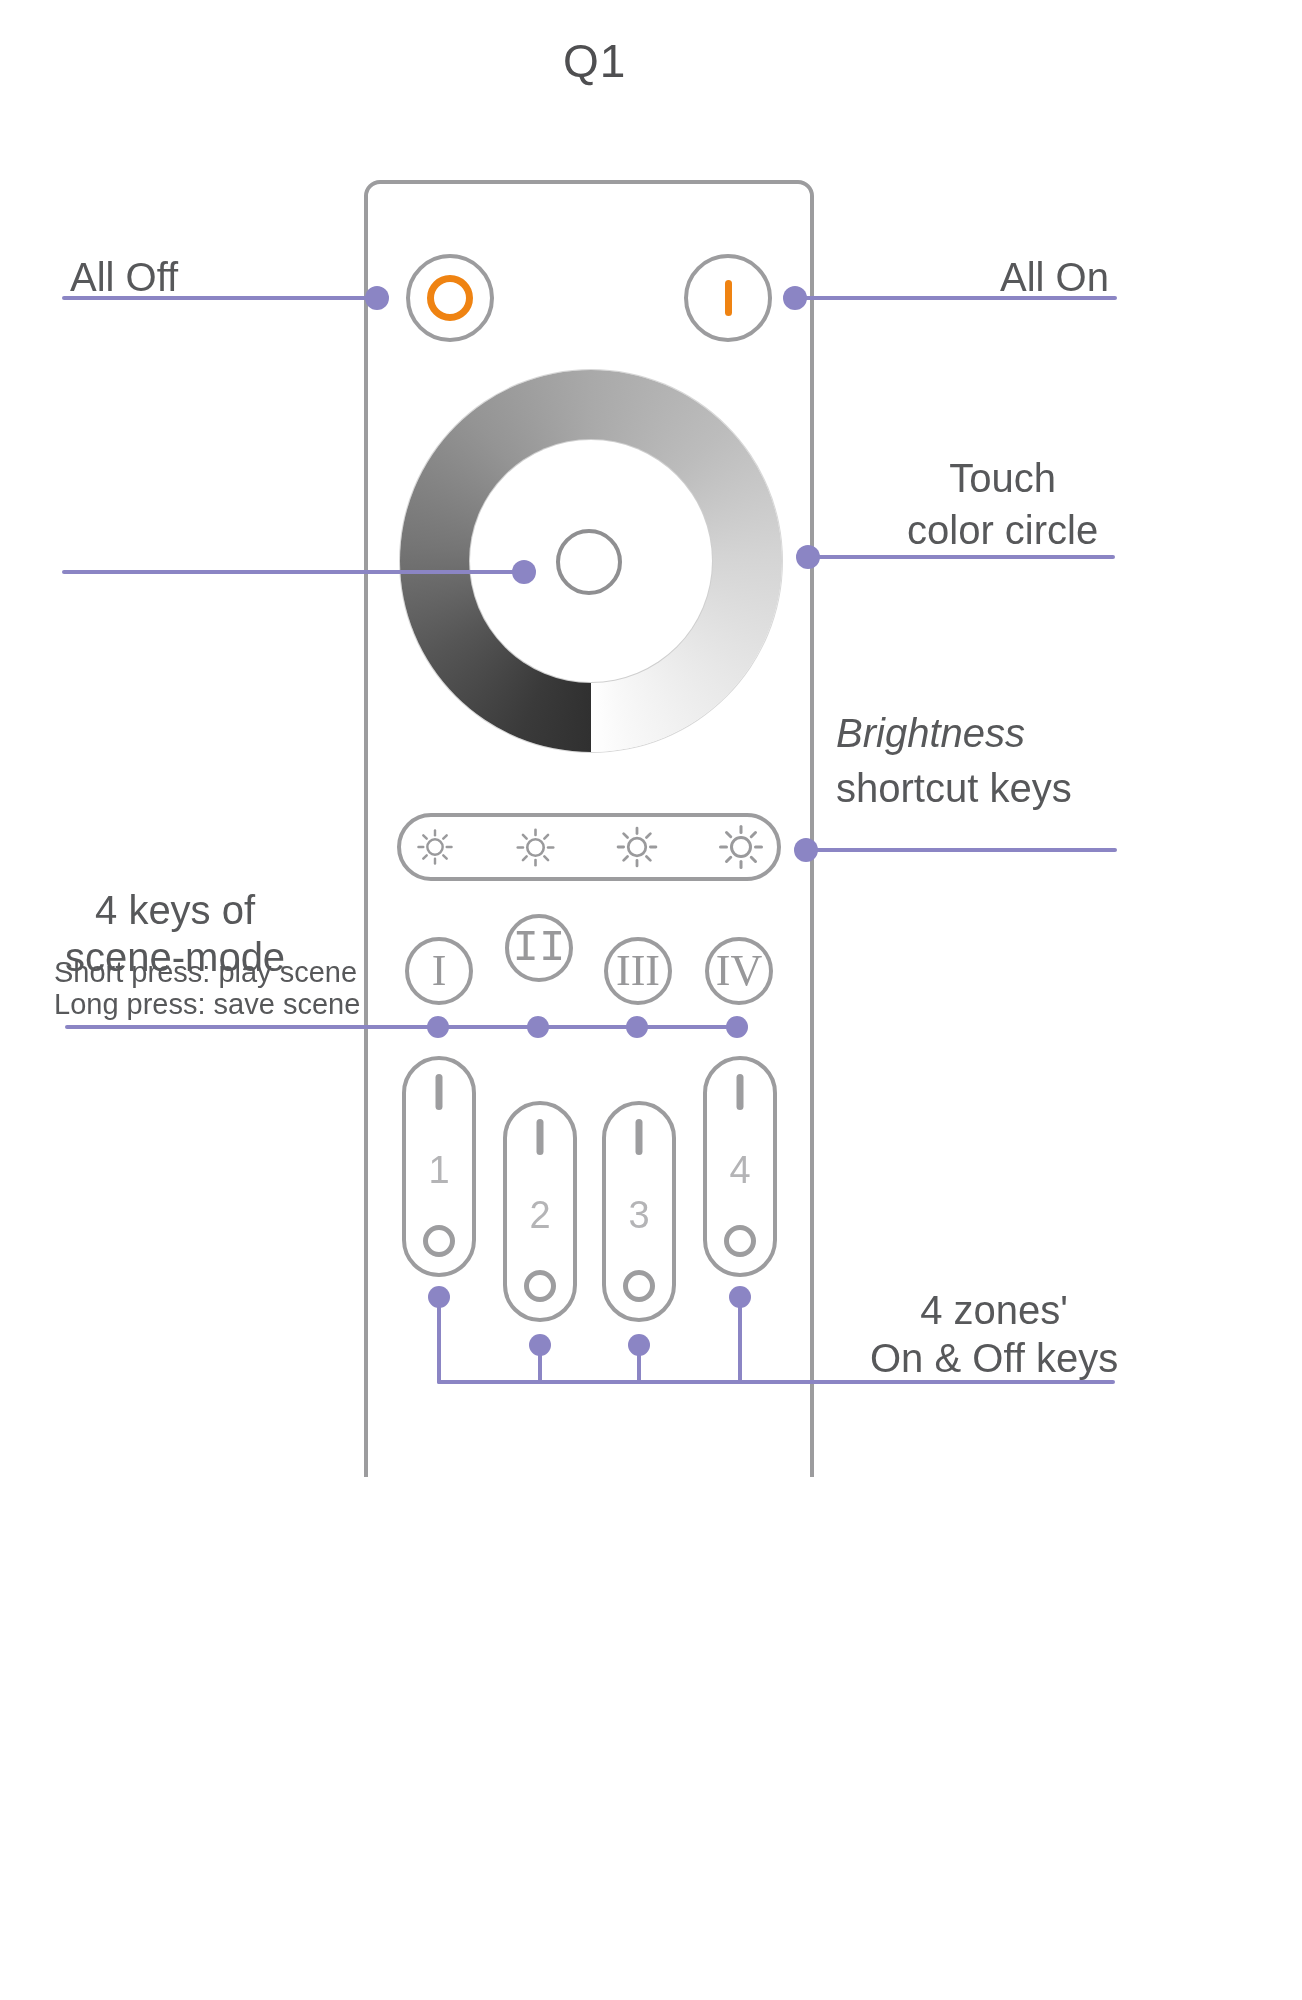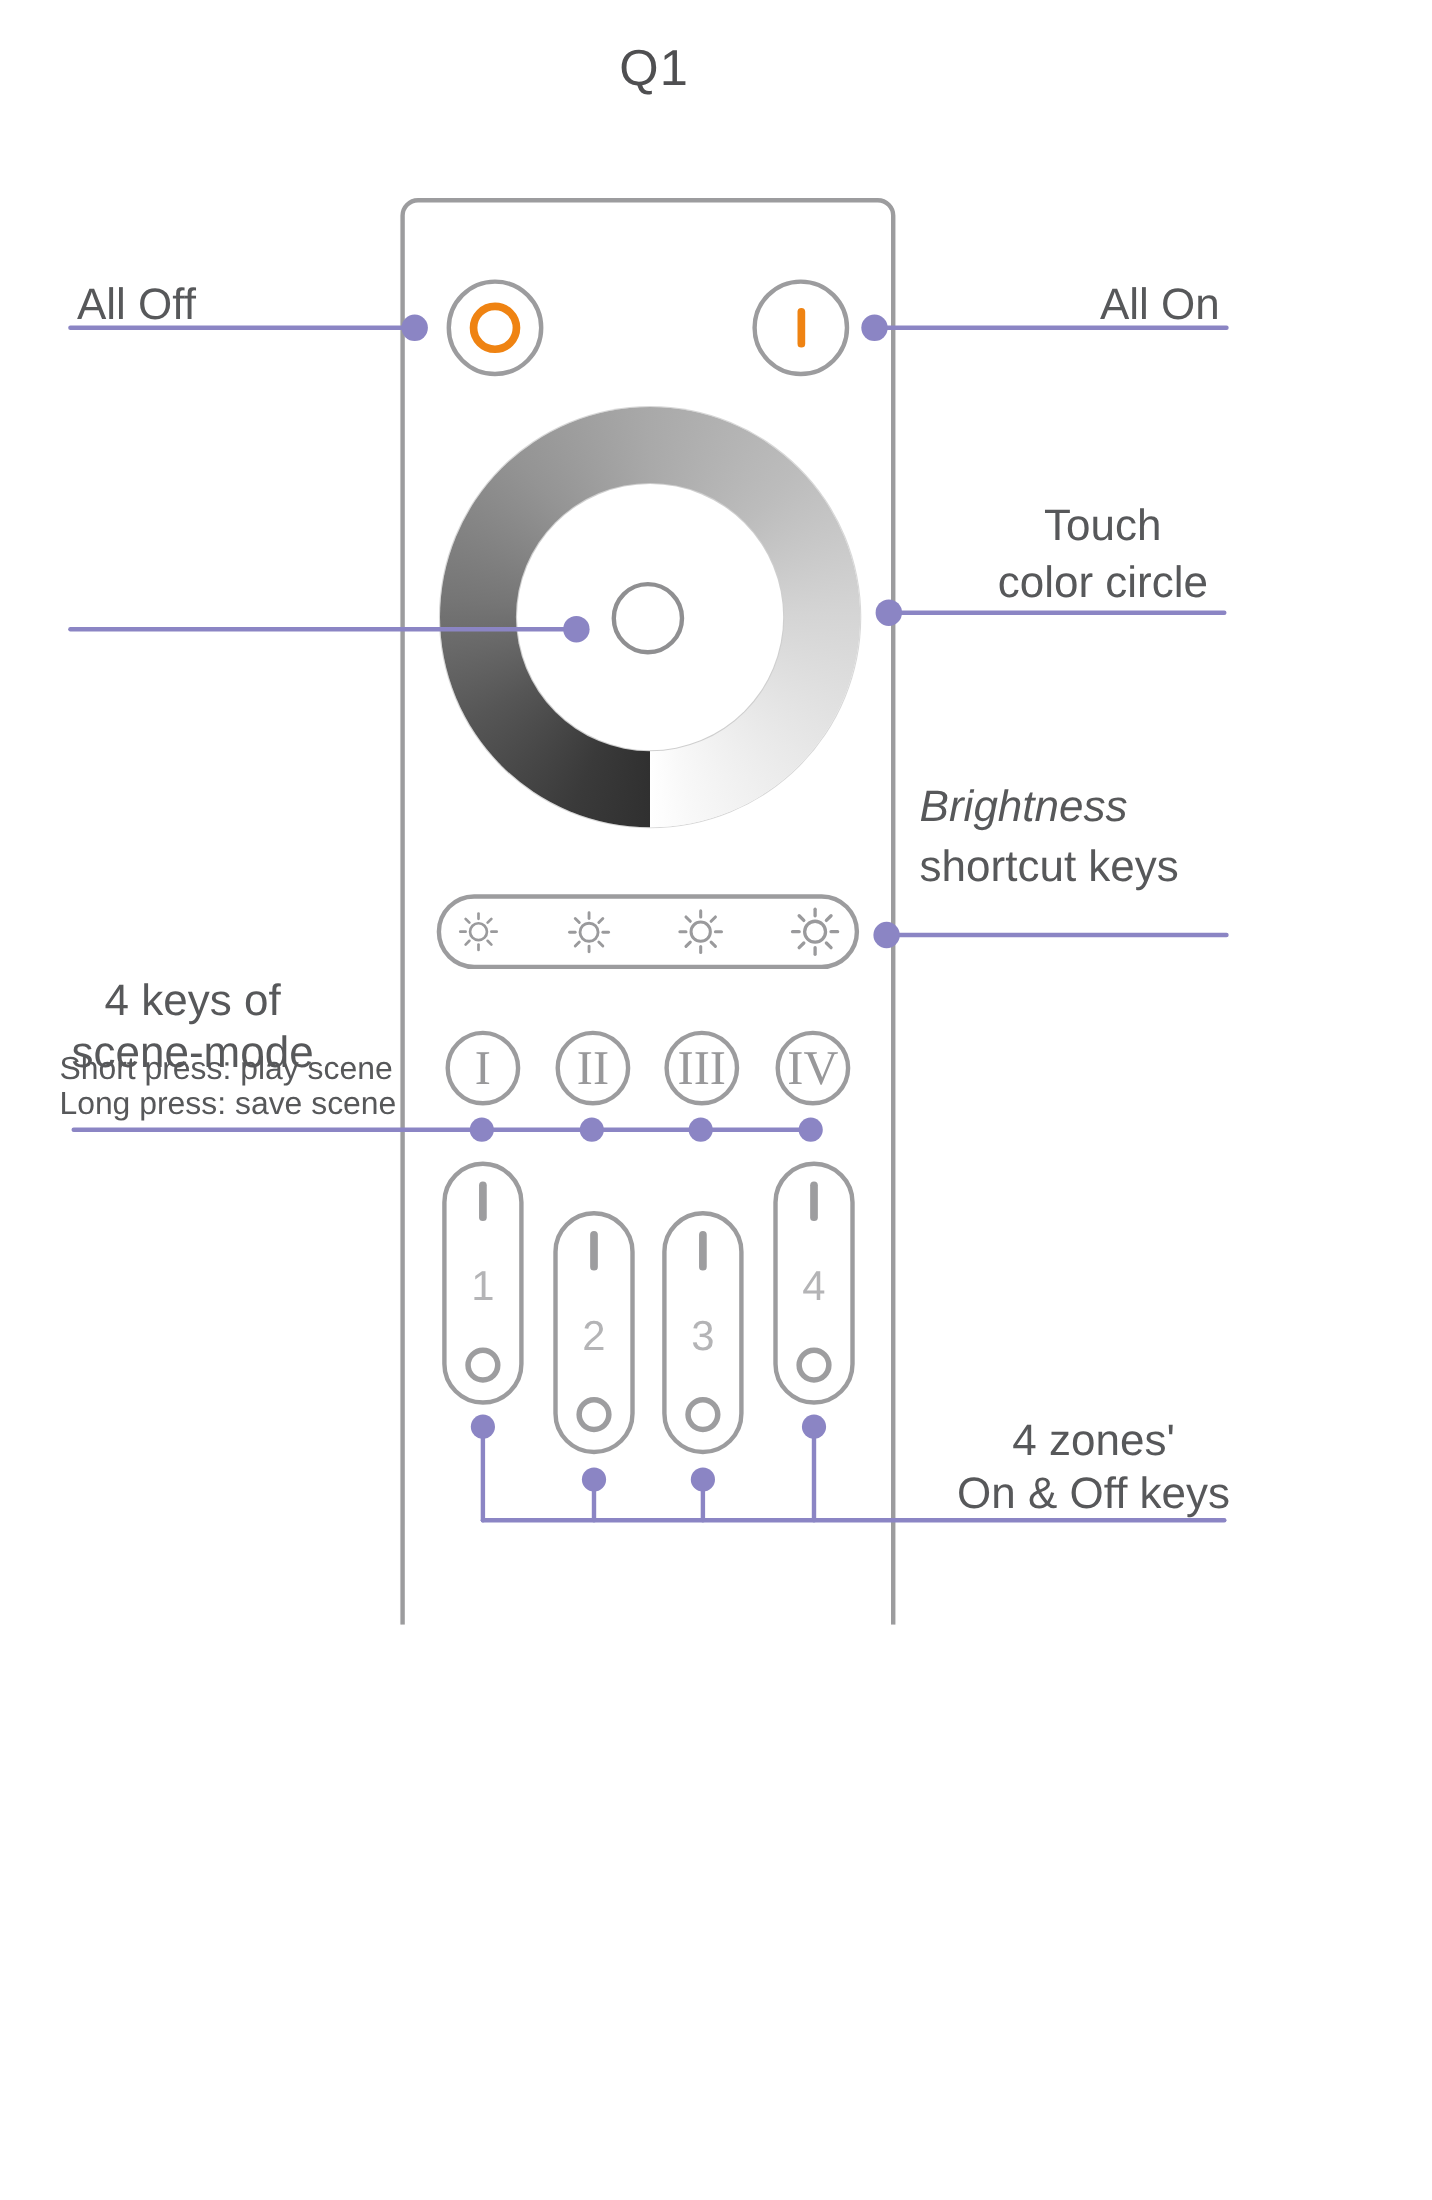--- a/index.html
+++ b/index.html
@@ -54,21 +54,21 @@
   }
   .sun{width:56px;height:56px;display:flex;align-items:center;justify-content:center;color:#9a9a9c;}
   .sun svg{display:block;}
 
   
   .scene-key{
     width:68px;height:68px;box-sizing:border-box;border:4px solid var(--outline,#9C9C9E);
     border-radius:50%;background:#fff;display:flex;align-items:center;justify-content:center;
     font-family:"Liberation Serif", serif;font-size:44px;color:var(--numeral,#98989A);line-height:1;
   }
-  .sk1{left:405px;top:937px;} .sk2{left:505px;top:937px;} .sk3{left:604px;top:937px;} .sk4{left:705px;top:937px;}
+  .sk1{left:405px;top:937px;} .sk2{left:505px;top:914px;font-family:Liberation Mono, monospace;} .sk3{left:604px;top:937px;} .sk4{left:705px;top:937px;}
 
   
   .zone-pill{
     width:74px;height:221px;box-sizing:border-box;border:4px solid var(--outline,#9C9C9E);
     border-radius:38px;background:#fff;
   }
   .zp1{left:402px;top:1056px;} .zp2{left:503px;top:1101px;} .zp3{left:602px;top:1101px;} .zp4{left:703px;top:1056px;}
   .zone-bar{position:absolute;left:50%;top:14px;transform:translateX(-50%);width:7px;height:36px;border-radius:4px;background:#9d9d9f;}
   .zone-num{position:absolute;left:0;right:0;top:91px;text-align:center;font-size:38px;line-height:1;color:var(--zone-num,#B4B4B6);}
   .zone-off{position:absolute;left:50%;bottom:16px;transform:translateX(-50%);width:32px;height:32px;box-sizing:border-box;border:5px solid #9d9d9f;border-radius:50%;background:#fff;}

